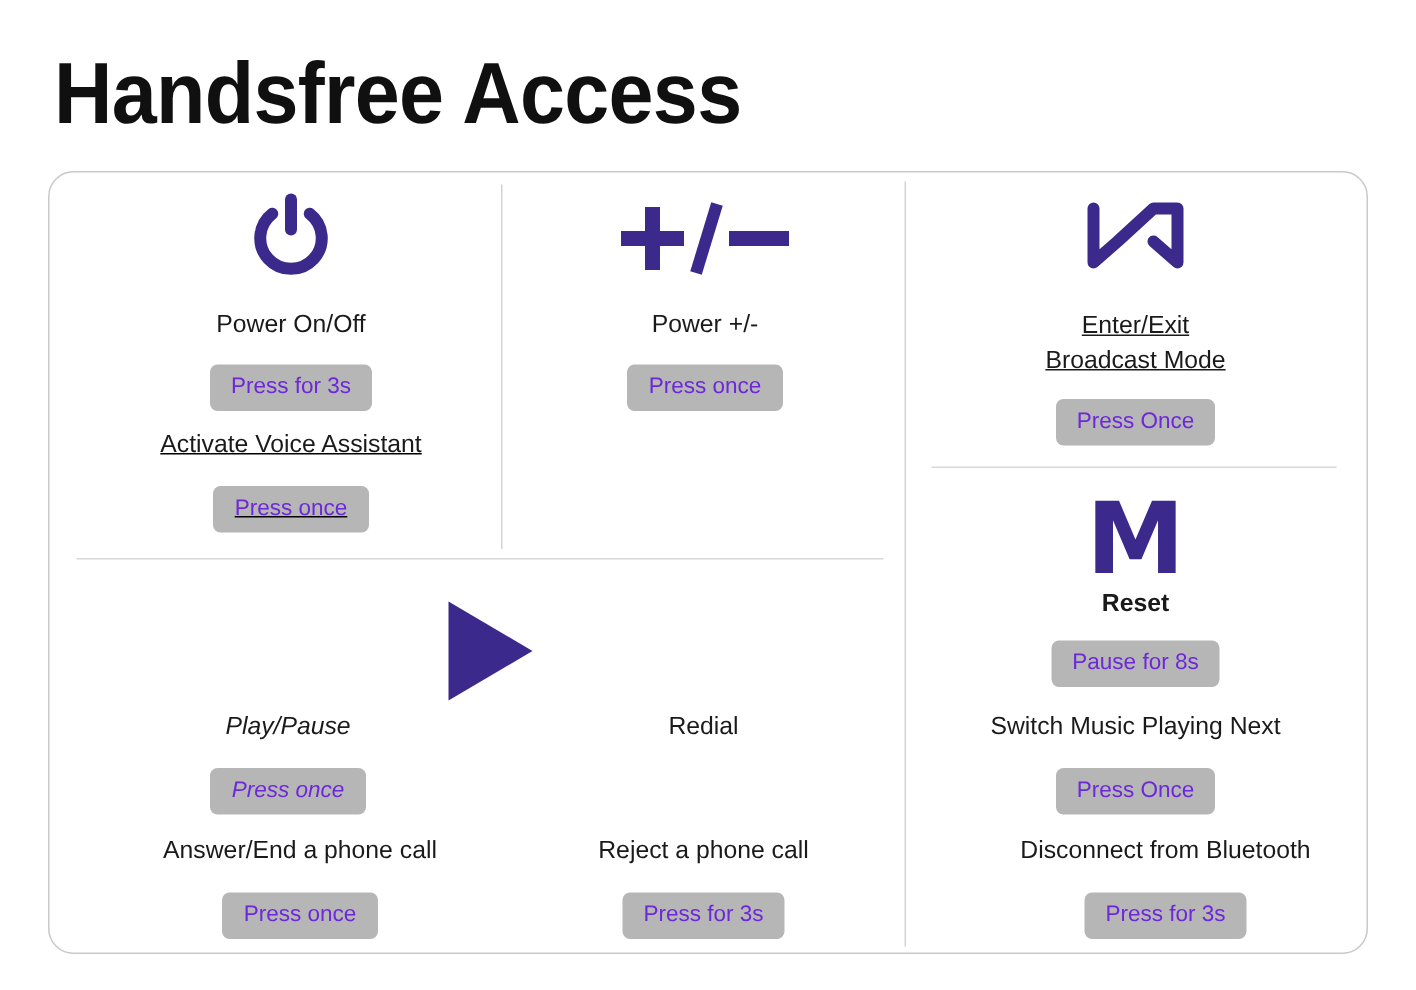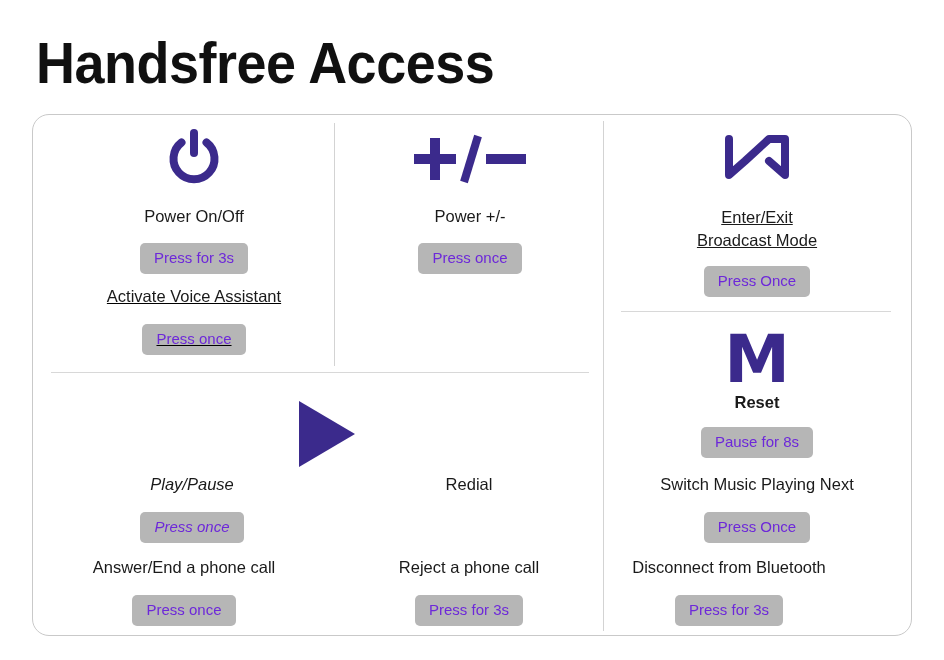--- a/index.html
+++ b/index.html
@@ -140,21 +140,21 @@
   .c-track        { left: 302px; top: 170px; width: 270px; }
   .c-track .badge { margin-top: 17px; }
 
   
   .c-playicon     { left: 18px;  top: 286px; width: 552px; }
 
   
   .c-playpause    { left: 18px;  top: 358px; width: 282px; font-style: italic; }
   .c-playpause .badge { margin-top: 16px; }
 
-  .c-answer       { left: 10px;  top: 441px; width: 282px; justify-content: center; }
+  .c-answer       { left: 26px;  top: 441px; width: 282px; justify-content: center; }
   .c-answer .badge { margin-top: 16px; }
 
   
   .c-redial       { left: 302px; top: 358px; width: 268px; }
   .c-redial .badge { margin-top: 16px; }
 
   .c-reject       { left: 302px; top: 441px; width: 268px; justify-content: space-between; }
   .c-reject .badge { margin-top: 16px; }
 
   
@@ -164,21 +164,21 @@
   .c-broadcast .badge { margin-top: 14px; }
 
   .c-reset        { left: 588px; top: 214px; width: 272px; }
   .c-reset .icon-wrap { height: 62px; }
   .c-reset .label { margin-top: 0px; font-weight: bold; }
   .c-reset .badge { margin-top: 13px; }
 
   .c-musicmode    { left: 588px; top: 358px; width: 272px; }
   .c-musicmode .badge { margin-top: 16px; }
 
-  .c-disconnect   { left: 560px; top: 441px; width: 272px; }
+  .c-disconnect   { left: 608px; top: 441px; width: 272px; }
   .c-disconnect .badge { margin-top: 16px; }
 </style>
 </head>
 <body>
 
 <div class="page">
 
   <h1 class="page-title">Handsfree Access</h1>
 
   <div class="card">

